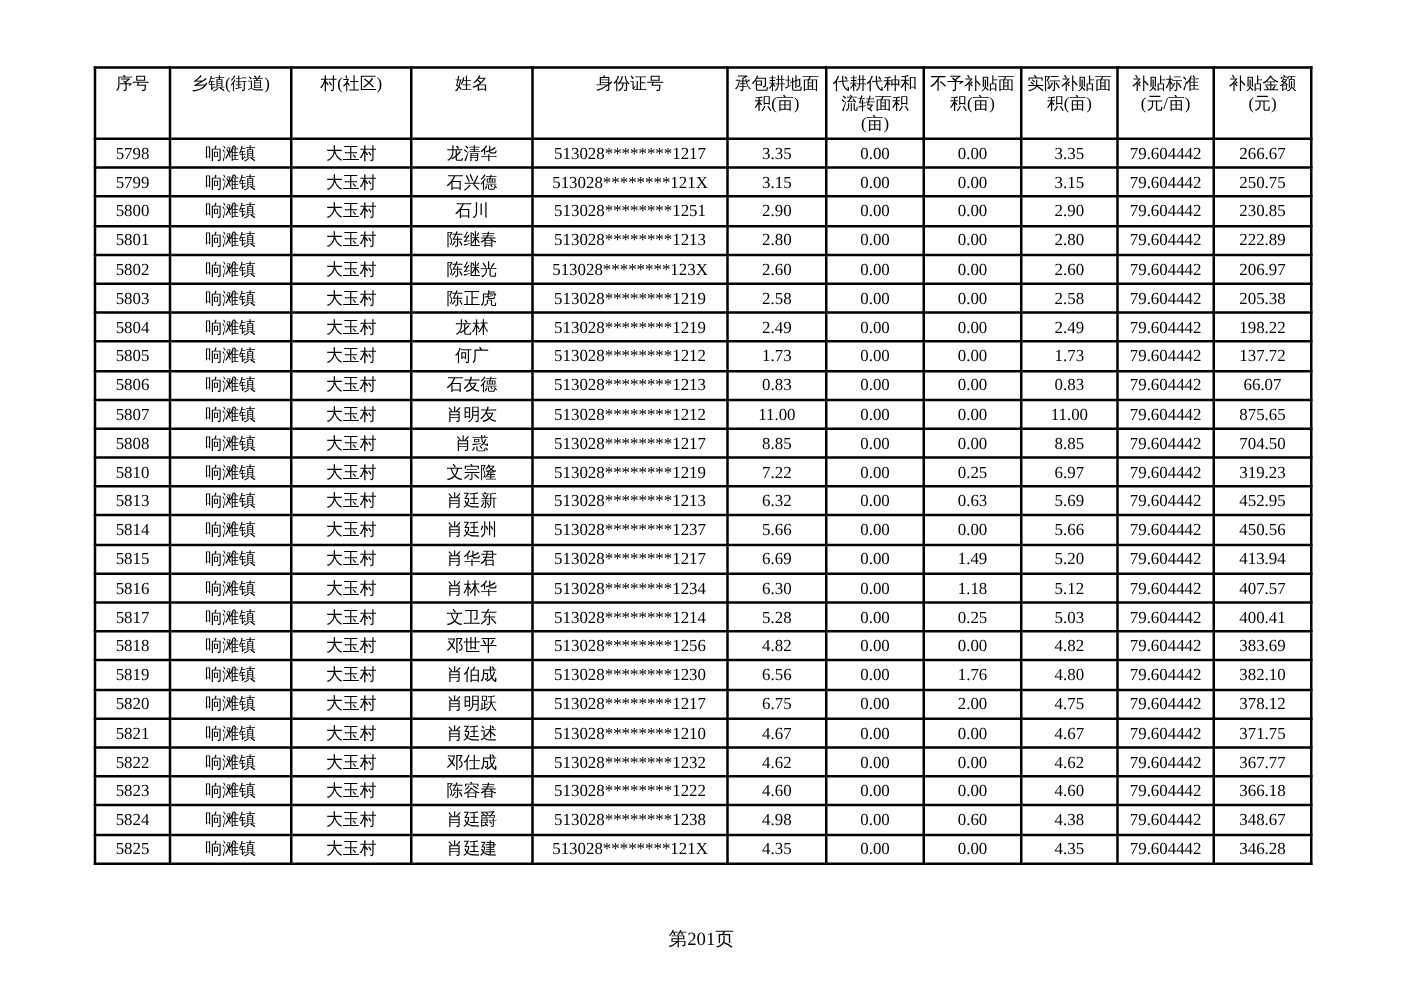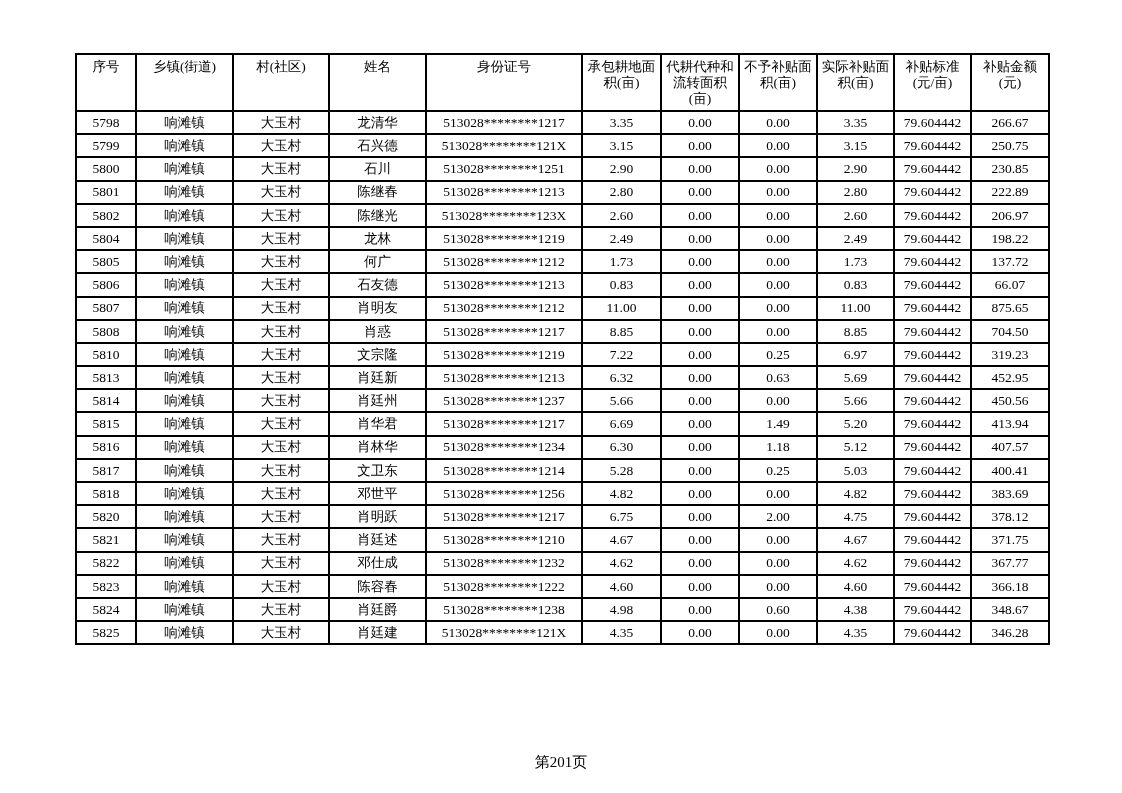--- a/index.html
+++ b/index.html
@@ -49,21 +49,20 @@
     white-space: nowrap;
   }
   .page-footer {
     position: absolute;
     top: 742px;
     left: 0;
     width: 1122px;
     text-align: center;
     font-size: 15px;
     color: #000000;
-    margin-top: 11px;
   }
 </style>
 </head>
 <body>
 
 <div class="page">
   <table class="subsidy-table">
     <colgroup id="colgroup">
         <col style="width: 60px;">
         <col style="width: 97px;">
@@ -159,20 +158,33 @@
           <td>陈继光</td>
           <td>513028********123X</td>
           <td>2.60</td>
           <td>0.00</td>
           <td>0.00</td>
           <td>2.60</td>
           <td>79.604442</td>
           <td>206.97</td>
         </tr>
         <tr>
+          <td>5803</td>
+          <td>响滩镇</td>
+          <td>大玉村</td>
+          <td>陈正虎</td>
+          <td>513028********1219</td>
+          <td>2.58</td>
+          <td>0.00</td>
+          <td>0.00</td>
+          <td>2.58</td>
+          <td>79.604442</td>
+          <td>205.38</td>
+        </tr>
+        <tr>
           <td>5804</td>
           <td>响滩镇</td>
           <td>大玉村</td>
           <td>龙林</td>
           <td>513028********1219</td>
           <td>2.49</td>
           <td>0.00</td>
           <td>0.00</td>
           <td>2.49</td>
           <td>79.604442</td>
@@ -313,20 +325,33 @@
           <td>响滩镇</td>
           <td>大玉村</td>
           <td>邓世平</td>
           <td>513028********1256</td>
           <td>4.82</td>
           <td>0.00</td>
           <td>0.00</td>
           <td>4.82</td>
           <td>79.604442</td>
           <td>383.69</td>
+        </tr>
+        <tr>
+          <td>5819</td>
+          <td>响滩镇</td>
+          <td>大玉村</td>
+          <td>肖伯成</td>
+          <td>513028********1230</td>
+          <td>6.56</td>
+          <td>0.00</td>
+          <td>1.76</td>
+          <td>4.80</td>
+          <td>79.604442</td>
+          <td>382.10</td>
         </tr>
         <tr>
           <td>5820</td>
           <td>响滩镇</td>
           <td>大玉村</td>
           <td>肖明跃</td>
           <td>513028********1217</td>
           <td>6.75</td>
           <td>0.00</td>
           <td>2.00</td>

